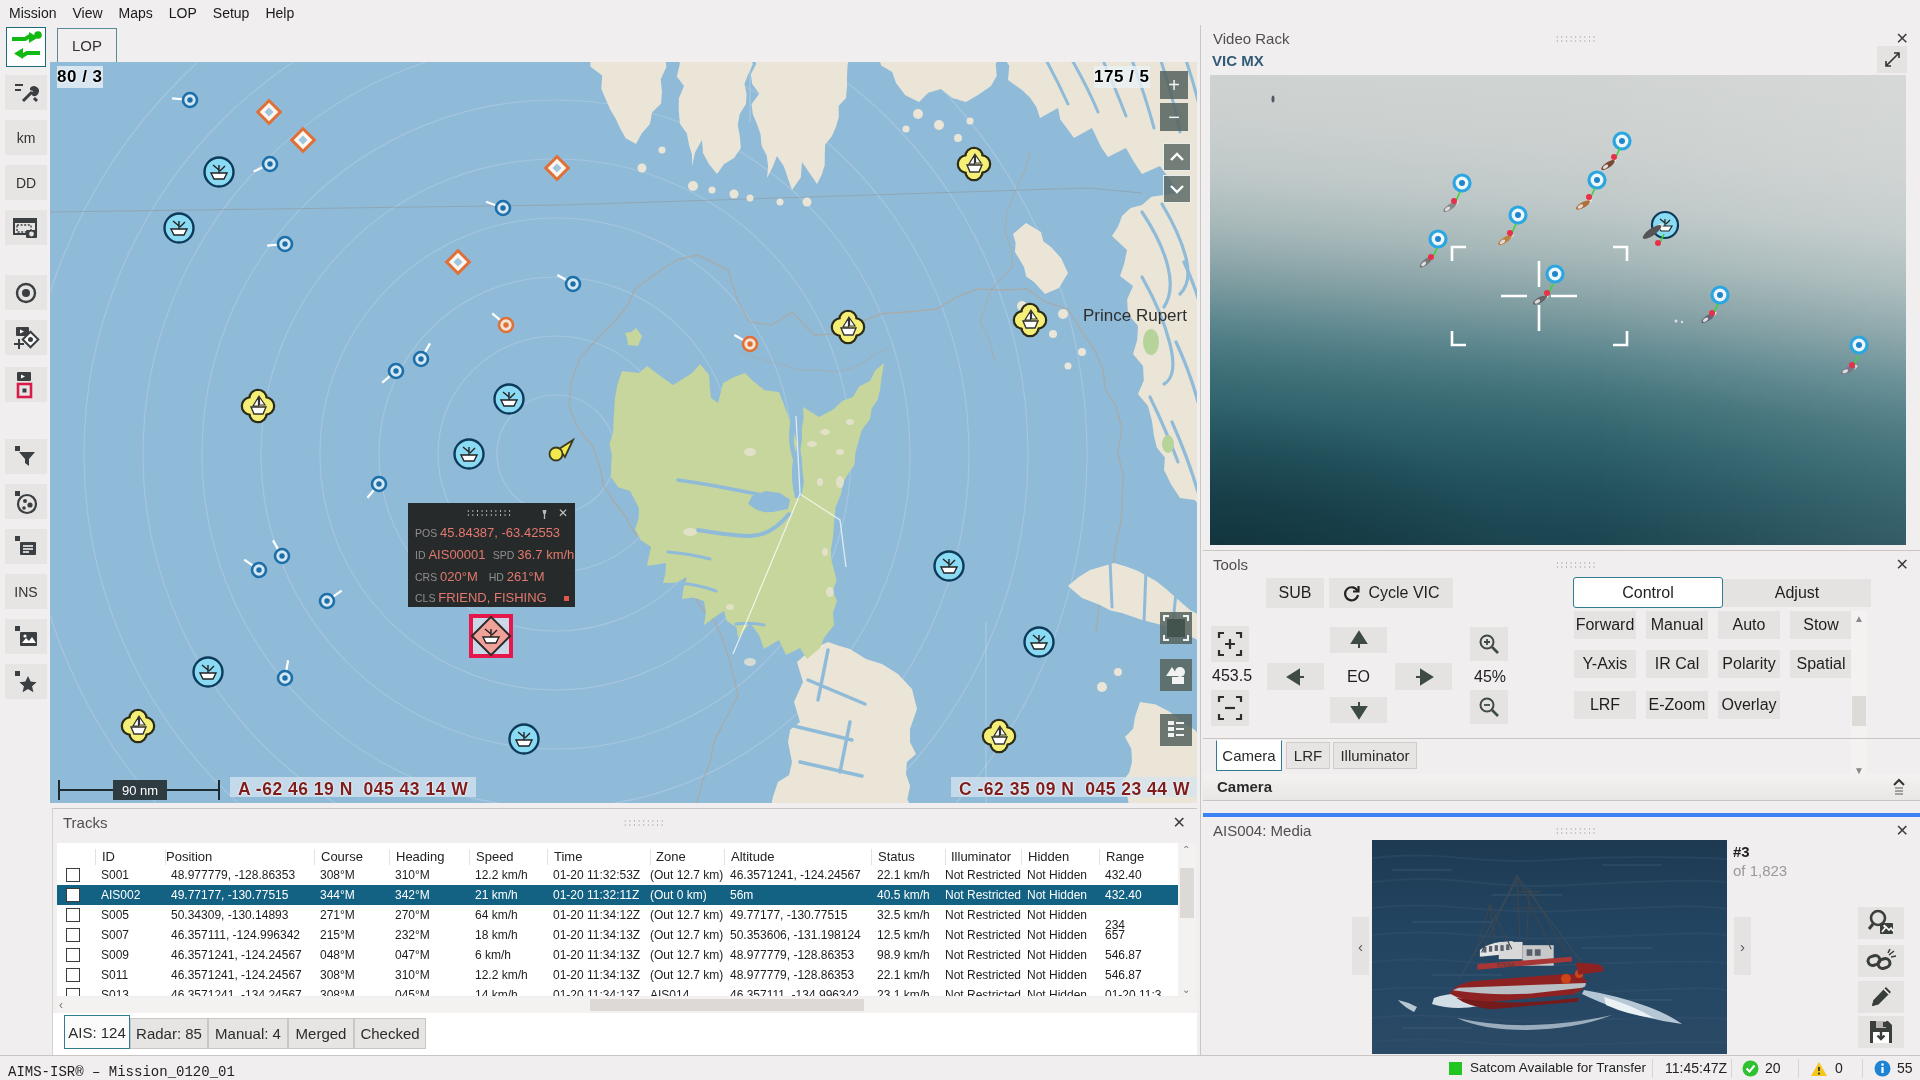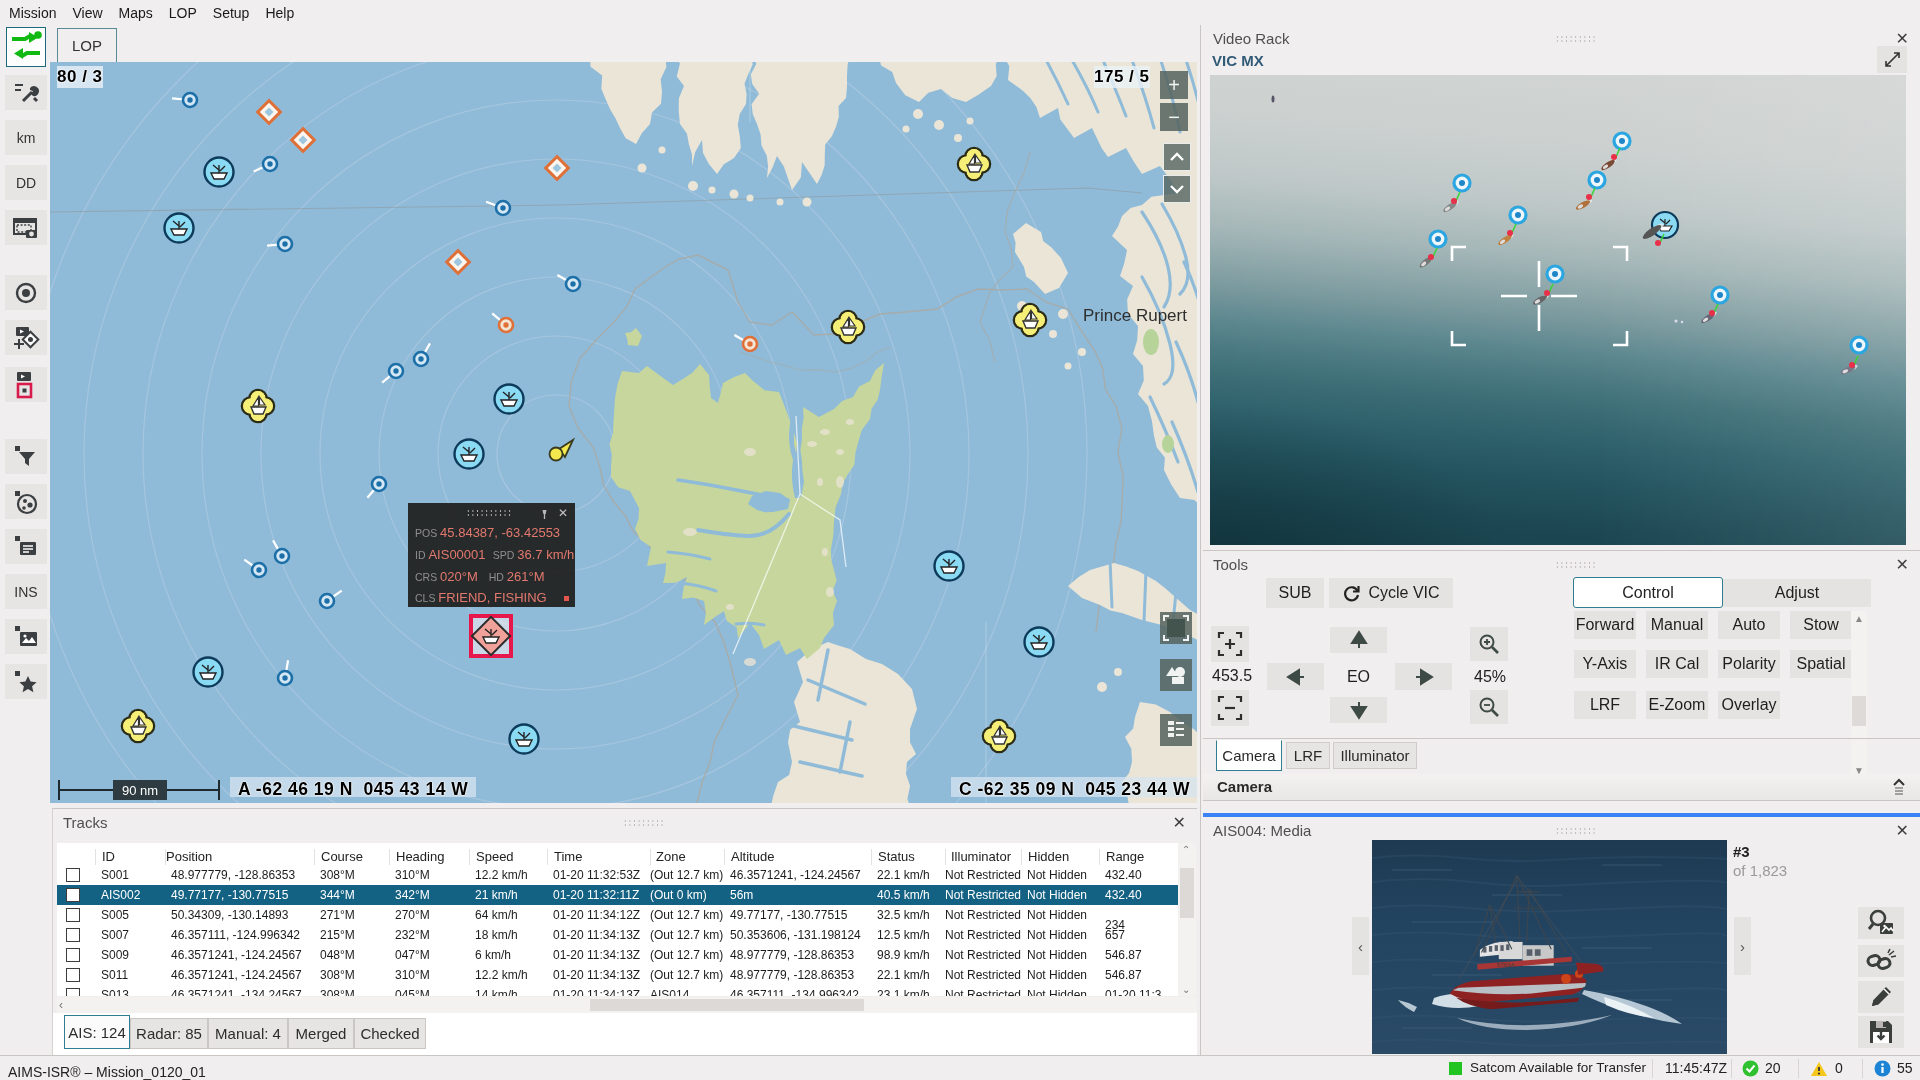--- a/index.html
+++ b/index.html
@@ -14,21 +14,21 @@
   border:1px solid #5a8a96; border-bottom:none; font-size:15px; color:#333;
   display:flex; align-items:center; justify-content:center; }
 .ltb { position:absolute; left:5px; width:42px; height:35px; background:#e7e5e4;
   display:flex; align-items:center; justify-content:center; font-size:14px; color:#333;}
 #map { position:absolute; left:50px; top:62px; width:1147px; height:741px; background:#8fbbd9; overflow:hidden; }
 .maplabel { position:absolute; background:rgba(234,241,246,0.8); color:#000000; font-weight:bold;
   font-size:17px; padding:0 0; line-height:22px; text-shadow:0 0 2px #fff,0 0 2px #fff; letter-spacing:0.5px;}
 .mapbtn { position:absolute; width:28px; height:28px; background:rgba(88,102,97,0.88); color:#f0f3f1;
   display:flex; align-items:center; justify-content:center; font-size:20px; }
 .coordbar { position:absolute; height:20px; background:rgba(213,227,237,0.75);
-  color:#000000; font-weight:bold; font-size:17.5px; line-height:24px; padding:0 8px;
+  color:#7f1d1d; font-weight:bold; font-size:17.5px; line-height:24px; padding:0 8px;
   text-shadow:0 0 2px #fff,0 0 2px #fff; white-space:nowrap; letter-spacing:0.5px;}
 #tooltip { position:absolute; left:358px; top:441px; width:167px; height:104px;
   background:rgba(34,34,34,0.95); color:#e3786e; }
 #tooltip .tline { position:absolute; left:7px; font-size:13px; white-space:nowrap; }
 #tooltip .lb { color:#8f8f8f; font-size:10.5px; }
 .panel { position:absolute; background:#f0eeee; }
 .ptitle { position:absolute; left:10px; top:5px; font-size:15px; color:#4f4f4f; }
 .px { position:absolute; right:11px; top:4px; font-size:16px; color:#3e3e3e; }
 .dots { position:absolute; top:10px; width:42px; height:7px;
   background-image:radial-gradient(circle, #b9b6b3 0.9px, transparent 1px);
@@ -922,21 +922,21 @@
         <svg width="28" height="28" viewBox="0 0 28 28">
           <path d="M3,3 h18 l4,4 v18 h-22 z" fill="#3a3f3c"></path>
           <rect x="9" y="3" width="10" height="7" fill="#b9b6b3"></rect>
           <rect x="16" y="4" width="3" height="5" fill="#3a3f3c"></rect>
           <rect x="6" y="14" width="16" height="11" fill="#fff"></rect>
           <path d="M14,14 v6 M10.5,17.5 l3.5,3.5 3.5,-3.5" stroke="#3a3f3c" stroke-width="2.4" fill="none"></path>
         </svg>
       </div>
 </div>
   <div id="statusbar">
-<div style="position:absolute;left:8px;top:8px;">AIMS-ISR® – Mission_0120_01</div>
+<div style="position:absolute;left:8px;top:8px;font-family:Liberation Mono, monospace;">AIMS-ISR® – Mission_0120_01</div>
 <div style="position:absolute;left:1449px;top:6px;width:13px;height:13px;background:#21c421;"></div>
 <div style="position:absolute;left:1470px;top:4px;font-size:13.5px;">Satcom Available for Transfer</div>
 <div class="vsep" style="left:1652px;"></div>
 <div style="position:absolute;left:1665px;top:4px;">11:45:47Z</div>
 <div class="vsep" style="left:1731px;"></div>
 <svg width="17" height="17" viewBox="0 0 17 17" style="position:absolute;left:1742px;top:4px;">
         <circle cx="8.5" cy="8.5" r="8" fill="#2fc12f"></circle>
         <path d="M4.5,8.5 l3,3 5,-6" stroke="#fff" stroke-width="2" fill="none"></path>
       </svg>
 <div style="position:absolute;left:1765px;top:4px;">20</div>

